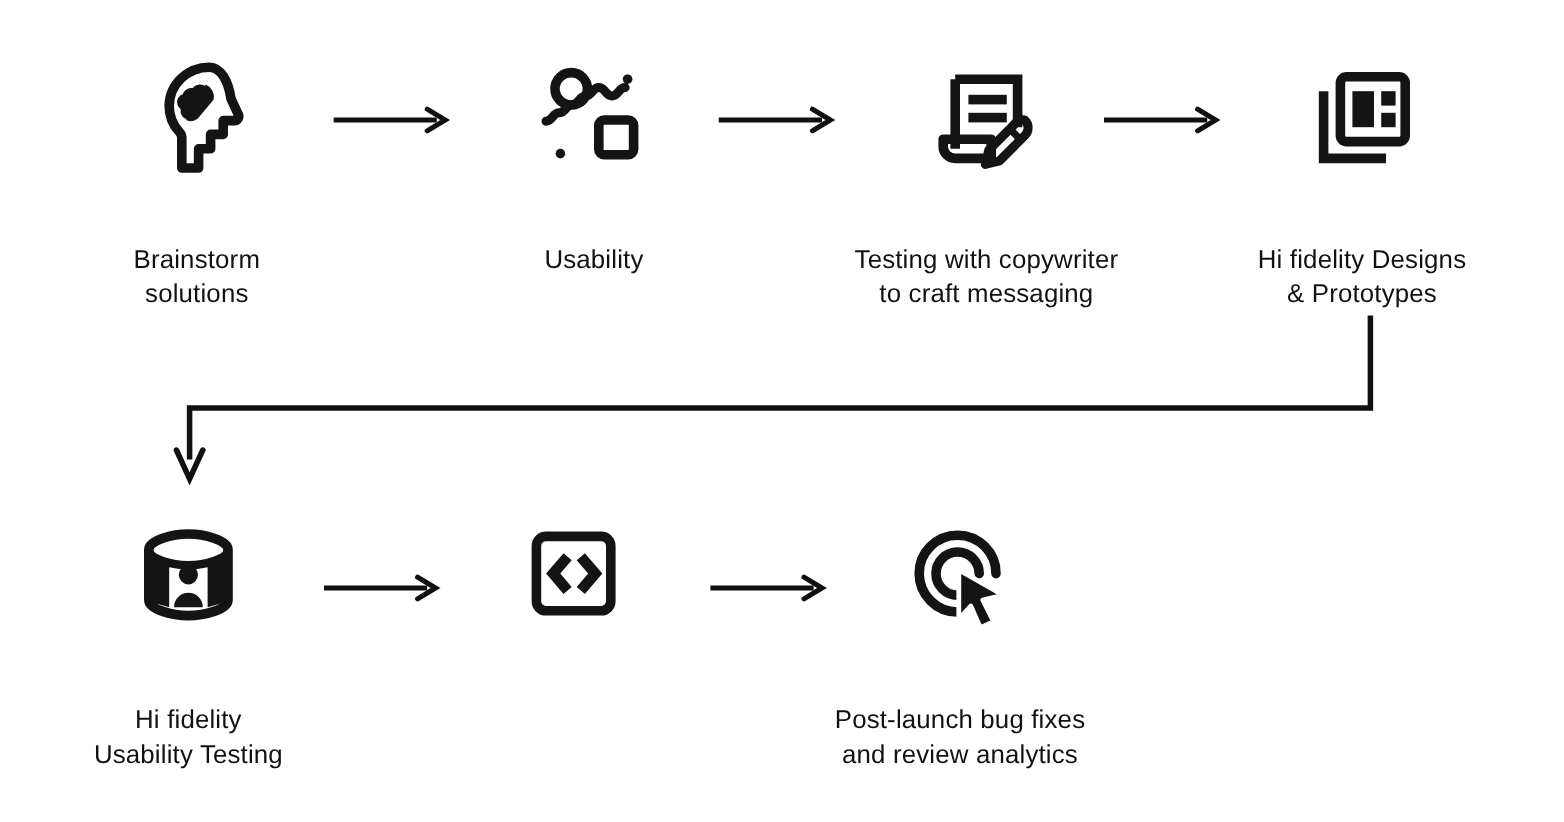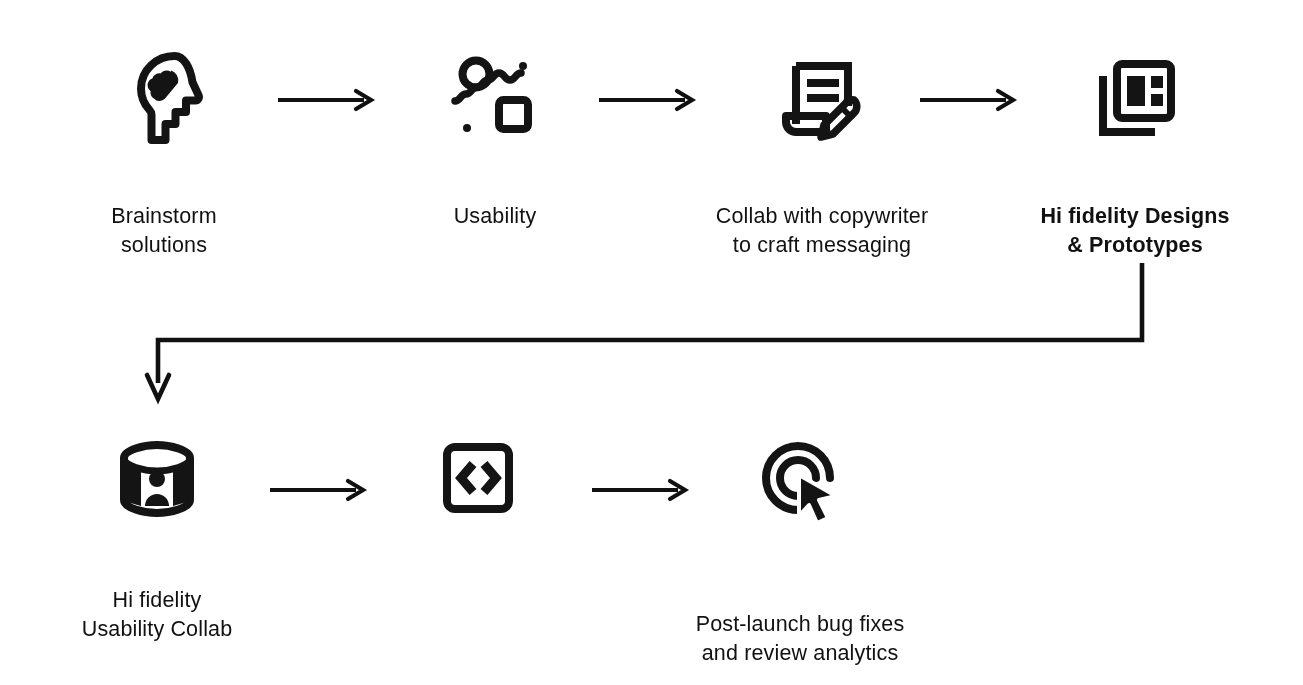--- a/index.html
+++ b/index.html
@@ -106,32 +106,32 @@
       <svg width="92" height="96" viewBox="0 0 92 96" fill="none">
         <path d="M20 16 H72 V56" stroke="#141414" stroke-width="8" fill="none" stroke-linecap="butt" stroke-linejoin="miter"></path>
         <path d="M20 16 V74" stroke="#141414" stroke-width="8"></path>
         <rect x="31" y="29" width="32" height="8" fill="#141414"></rect>
         <rect x="31" y="44" width="32" height="8" fill="#141414"></rect>
         <path d="M10 66 H50 V82 H20 a10 10 0 0 1 -10 -10 Z" stroke="#141414" stroke-width="8" fill="none" stroke-linejoin="round"></path>
         <path d="M78 50 a9 9 0 0 1 0 13 L57 84 l-12 3 3 -12 21 -21 a9 9 0 0 1 9 -4Z" stroke="#141414" stroke-width="7.5" fill="none" stroke-linejoin="round"></path>
         <path d="M64 56 L76 68" stroke="#141414" stroke-width="6"></path>
       </svg>
     </span>
-    <span class="node-label" style="margin-top:56px;">Collab with copywriter
+    <span class="node-label" style="margin-top:56px;">Testing with copywriter
 to craft messaging</span>
   </div>
 
   <div class="connector" style="left:918px; top:88px;">
     <svg width="100" height="24" viewBox="0 0 100 24">
       <path d="M2 12 H88" stroke="#111111" stroke-width="4.2"></path>
       <path d="M80 3 L95 12 L80 21" stroke="#111111" stroke-width="4.2" fill="none" stroke-linecap="round"></path>
     </svg>
   </div>
 
-  <div class="node" style="left:1025px; top:50px; width:220px;font-weight:bold;">
+  <div class="node" style="left:1025px; top:50px; width:220px;">
     <span class="node-icon">
       <svg width="92" height="96" viewBox="0 0 92 96" fill="none">
         <path d="M14 26 V82 H66" stroke="#141414" stroke-width="8" fill="none" stroke-linecap="butt" stroke-linejoin="miter"></path>
         <rect x="28" y="14" width="54" height="54" rx="5" stroke="#141414" stroke-width="8"></rect>
         <rect x="38" y="26" width="18" height="30" fill="#141414"></rect>
         <rect x="62" y="26" width="12" height="12" fill="#141414"></rect>
         <rect x="62" y="44" width="12" height="12" fill="#141414"></rect>
       </svg>
     </span>
     <span class="node-label" style="margin-top:56px;">Hi fidelity Designs
@@ -150,21 +150,21 @@
       <svg width="92" height="96" viewBox="0 0 92 96" fill="none">
         <path d="M13 24 C13 16 33 11 46 11 C59 11 79 16 79 24 V66 C79 74 59 79 46 79 C33 79 13 74 13 66 Z" stroke="#141414" stroke-width="8" fill="none" stroke-linejoin="round"></path>
         <path d="M13 24 C13 32 33 37 46 37 C59 37 79 32 79 24" stroke="#141414" stroke-width="7" fill="none"></path>
         <path d="M16 30 L30 35 V72 L16 68 Z" fill="#141414"></path>
         <path d="M76 30 L62 35 V72 L76 68 Z" fill="#141414"></path>
         <circle cx="46" cy="45" r="8" fill="#141414"></circle>
         <path d="M34 72 a12 12 0 0 1 24 0 Z" fill="#141414"></path>
       </svg>
     </span>
     <span class="node-label" style="margin-top:56px;">Hi fidelity
-Usability Collab</span>
+Usability Testing</span>
   </div>
 
   <div class="connector" style="left:268px; top:478px;">
     <svg width="100" height="24" viewBox="0 0 100 24">
       <path d="M2 12 H88" stroke="#111111" stroke-width="4.2"></path>
       <path d="M80 3 L95 12 L80 21" stroke="#111111" stroke-width="4.2" fill="none" stroke-linecap="round"></path>
     </svg>
   </div>
 
   <div class="node" style="left:367px; top:434px; width:220px;">
@@ -185,17 +185,17 @@
   </div>
 
   <div class="node" style="left:690px; top:434px; width:220px;">
     <span class="node-icon">
       <svg width="92" height="96" viewBox="0 0 92 96" fill="none">
         <path d="M76 44 A32 32 0 1 0 44 76" stroke="#141414" stroke-width="8" fill="none" stroke-linecap="round"></path>
         <path d="M62 44 A18 18 0 1 0 44 62" stroke="#141414" stroke-width="8" fill="none" stroke-linecap="round"></path>
         <path d="M45 41 L82 62 L65 66 L74 84 L63 89 L55 71 L45 82 Z" fill="#141414" stroke="#ffffff" stroke-width="4" stroke-linejoin="round"></path>
       </svg>
     </span>
-    <span class="node-label" style="margin-top:80px;">Post-launch bug fixes
+    <span class="node-label" style="margin-top:56px;">Post-launch bug fixes
 and review analytics</span>
   </div>
 
 </div>
 
 </body></html>

